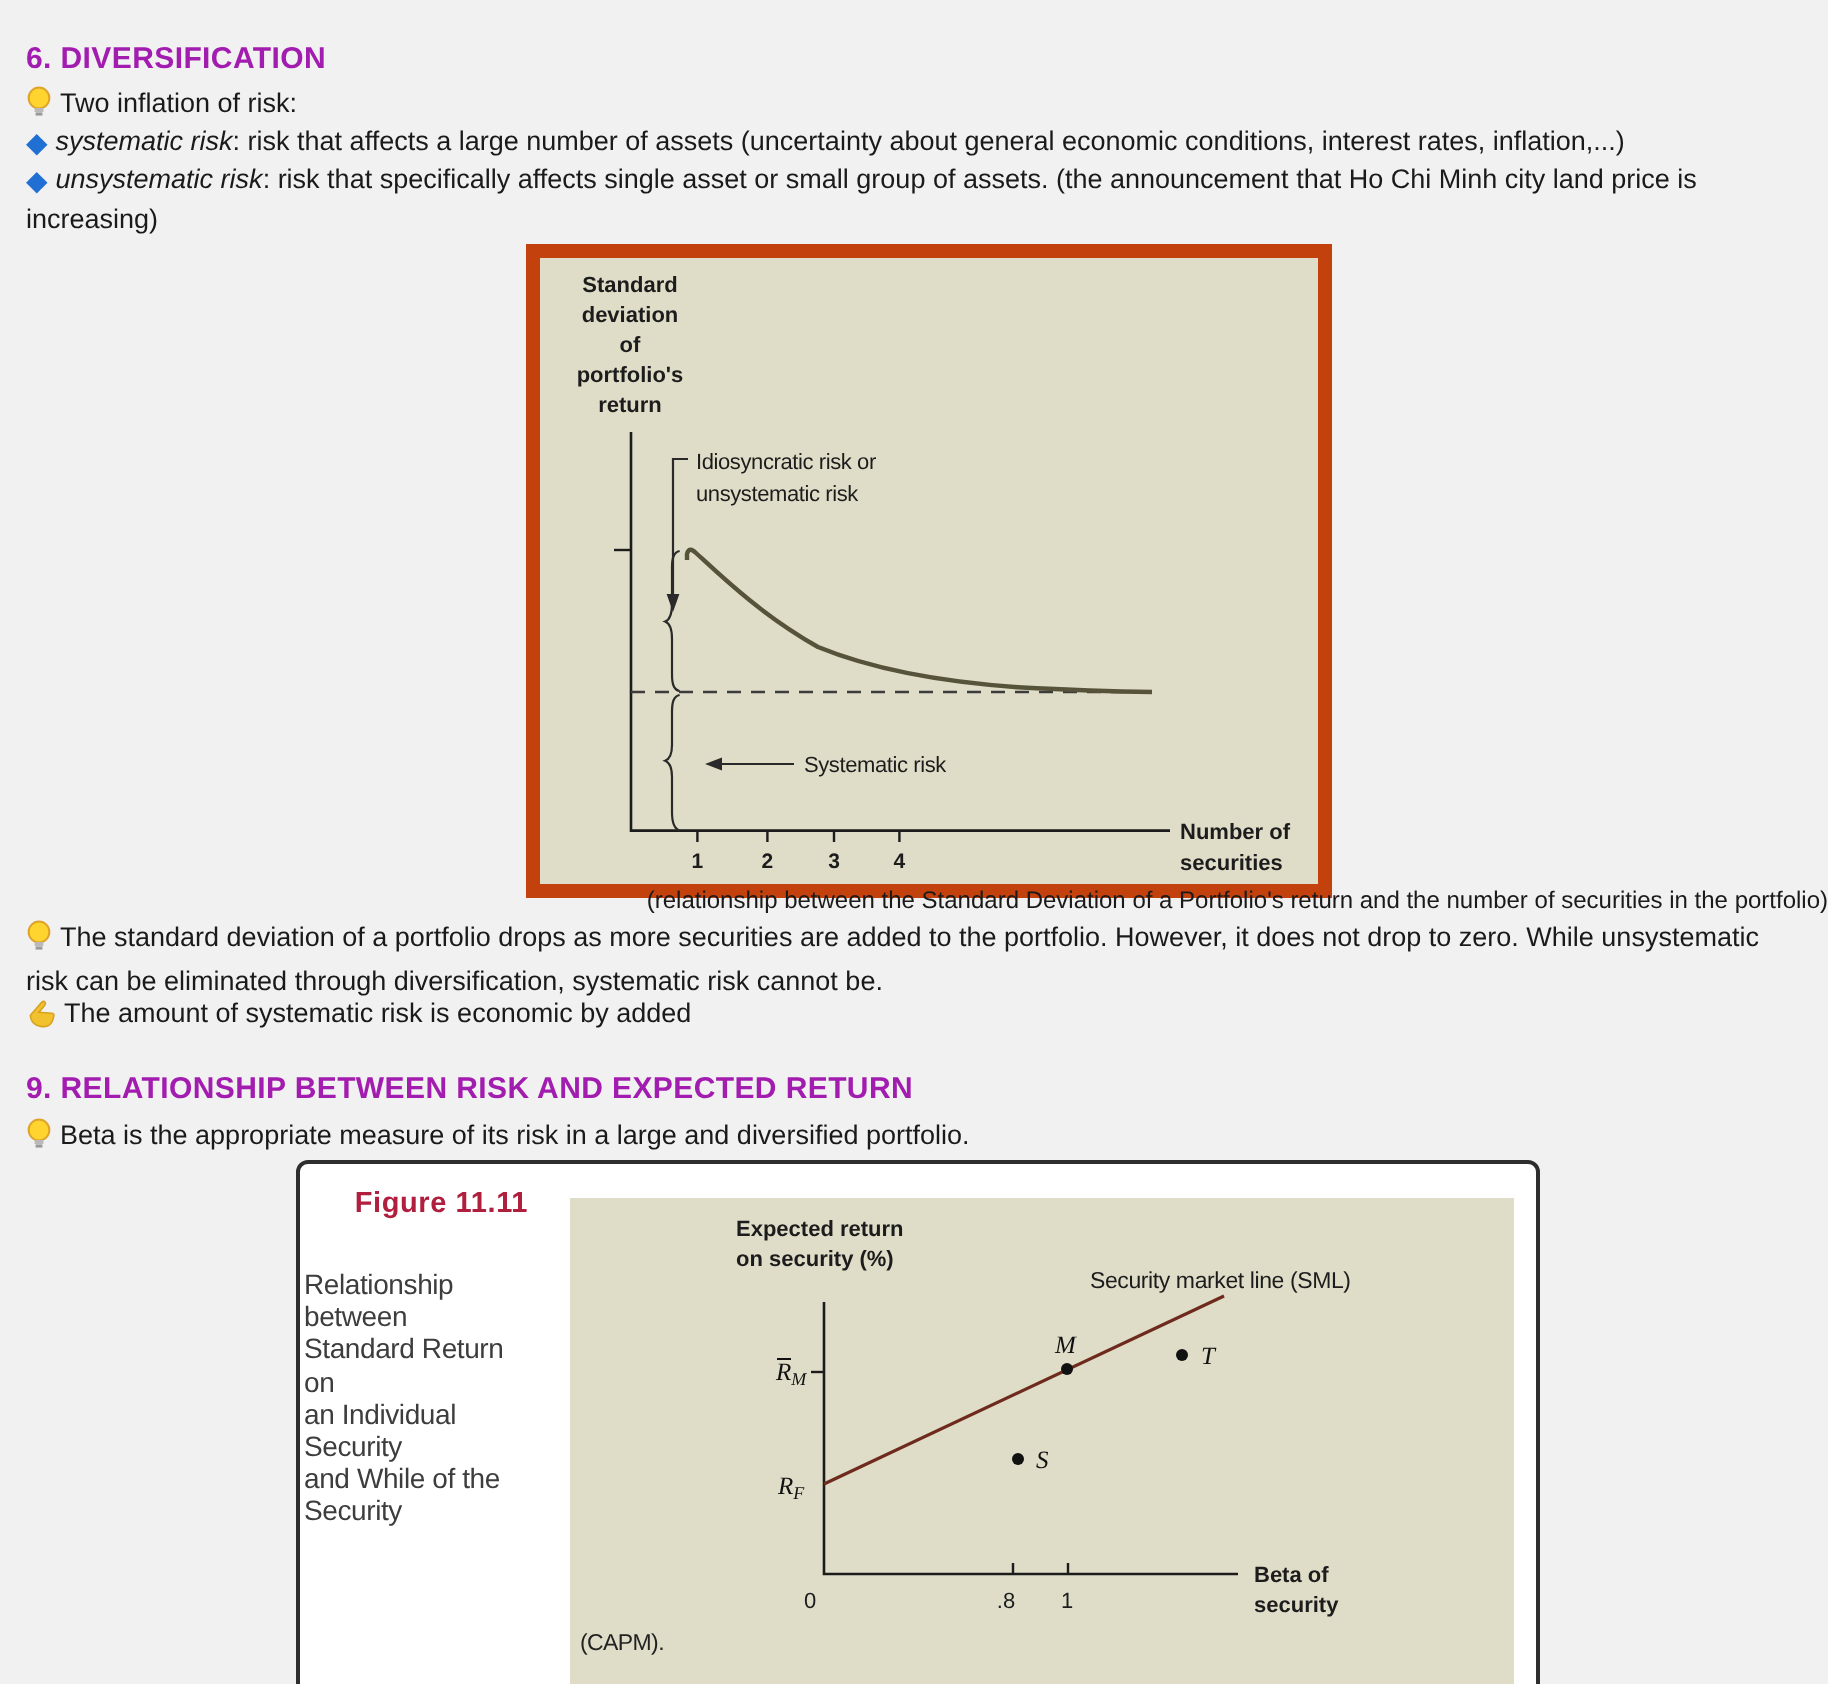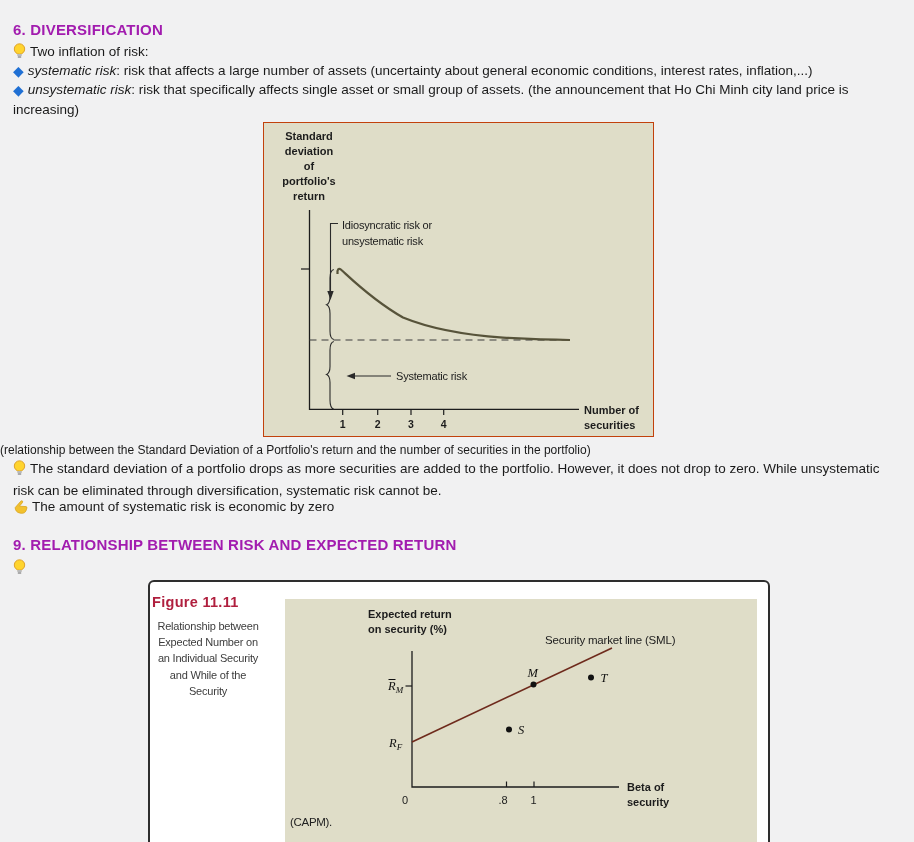--- a/index.html
+++ b/index.html
@@ -7,28 +7,28 @@
     width:914px;height:842px;overflow:hidden;position:relative;
     background:#f1f1f2;color:#1a1a1a;
     font-family:"Liberation Sans",sans-serif;
   }
   .abs{position:absolute}
   .h-blue{font-size:15px;font-weight:bold;color:#a21caf;letter-spacing:.2px;white-space:nowrap}
   .t{font-size:13.5px;line-height:19px}
   .ic{display:inline-block;vertical-align:-3px;margin-right:4px}
   .dmd{color:#2070d4;font-size:14px;margin-right:4px;vertical-align:-1px}
   .b{font-weight:normal}
-  .cap{font-size:12px;text-align:left;width:914px;color:#1a1a1a}
+  .cap{font-size:12px;text-align:right;width:914px;color:#1a1a1a}
 
-  .figbox1{background:#dfddc8;border:1px solid #c2410c}
+  .figbox1{background:#dfddc8;border:7px solid #c2410c}
   .figbox2{background:#ffffff;border:2px solid #2e2e2e;border-radius:6px}
   .panel2{position:absolute;background:#dfddc8}
 
-  .f2title{font-size:14.5px;font-weight:bold;color:#b01f3e;text-align:left;letter-spacing:.3px;margin-bottom:8px}
-  .f2sub{font-size:11px;color:#3d3d3d;line-height:16.2px;letter-spacing:-.2px;text-align:center}
+  .f2title{font-size:14.5px;font-weight:bold;color:#b01f3e;text-align:right;letter-spacing:.3px;margin-bottom:24px}
+  .f2sub{font-size:14px;color:#3d3d3d;line-height:16.2px;letter-spacing:-.2px;text-align:left}
   .f2cap{font-size:11.5px;letter-spacing:-.3px;color:#222;line-height:15px}
 
   
   .f1t{font:bold 11px "Liberation Sans",sans-serif;fill:#1c1c1c}
   .f1n{font:11px "Liberation Sans",sans-serif;fill:#1c1c1c;letter-spacing:-.2px}
   .f1num{font:bold 10.5px "Liberation Sans",sans-serif;fill:#1c1c1c}
   .f2b{font:bold 11px "Liberation Sans",sans-serif;fill:#1c1c1c}
   .f2n{font:11.5px "Liberation Sans",sans-serif;fill:#1c1c1c;letter-spacing:-.2px}
   .f2i{font:italic 12.5px "Liberation Serif",serif;fill:#111}
   .f2num{font:11px "Liberation Sans",sans-serif;fill:#1c1c1c}
@@ -102,39 +102,39 @@
   <span class="ic"><svg width="13" height="16" viewBox="0 0 13 16">
         <circle cx="6.5" cy="6" r="5.2" fill="#FFD42E" stroke="#DFA32A" stroke-width="1"></circle>
         <rect x="4.3" y="11" width="4.4" height="2" fill="#b9b9b9"></rect>
         <rect x="4.8" y="13.2" width="3.4" height="1.6" fill="#9a9a9a"></rect>
       </svg></span><span>The standard deviation of a portfolio drops as more securities are added to the portfolio. However, it does not drop to zero. While unsystematic risk </span><span class="b">can be eliminated through diversification, systematic risk cannot be.</span>
 </div>
 
 <div class="abs t" style="left:13px;top:497px">
   <span class="ic"><svg width="15" height="14" viewBox="0 0 15 14">
         <path d="M2.2 7.6 L7.8 1.2 Q8.9 0.2 9.5 1.1 Q10 1.9 9.2 2.9 L6.4 6.2 L13 6.6 Q14.2 6.8 13.9 8 Q13.2 11.4 11.6 12.6 Q10.2 13.6 7.4 13.2 Q4.6 12.8 3.2 10.9 Q2.2 9.5 2.2 7.6 Z" fill="#F2C12E" stroke="#D8A41F" stroke-width="0.8"></path>
-      </svg></span><span>The amount of systematic risk is economic by </span><span class="b">zero</span>
+      </svg></span><span>The amount of systematic risk is economic by </span><span class="b">added</span>
 </div>
 
 <div class="abs h-blue" style="left:13px;top:536px">9. RELATIONSHIP BETWEEN RISK AND EXPECTED RETURN</div>
 
 <div class="abs t" style="left:13px;top:558px">
   <span class="ic"><svg width="13" height="16" viewBox="0 0 13 16">
         <circle cx="6.5" cy="6" r="5.2" fill="#FFD42E" stroke="#DFA32A" stroke-width="1"></circle>
         <rect x="4.3" y="11" width="4.4" height="2" fill="#b9b9b9"></rect>
         <rect x="4.8" y="13.2" width="3.4" height="1.6" fill="#9a9a9a"></rect>
-      </svg></span>
+      </svg></span><span>Beta is the appropriate measure of its risk in a large and diversified portfolio.</span>
 </div>
 
 <div class="abs figbox2" style="left:148px;top:580px;width:618px;height:292px">
 
   <div class="abs" style="left:2px;top:12px;width:112px">
     <div class="f2title">Figure 11.11</div>
     <div class="f2sub">Relationship between</div>
-    <div class="f2sub">Expected Number on</div>
+    <div class="f2sub">Standard Return on</div>
     <div class="f2sub">an Individual Security</div>
     <div class="f2sub">and While of the</div>
     <div class="f2sub">Security</div>
   </div>
 
   <div class="panel2" style="left:135px;top:17px;width:472px;height:268px">
     <svg width="472" height="210" viewBox="0 0 472 210">
 
       <text x="83" y="19" class="f2b">Expected return</text>
       <text x="83" y="34" class="f2b">on security (%)</text>

